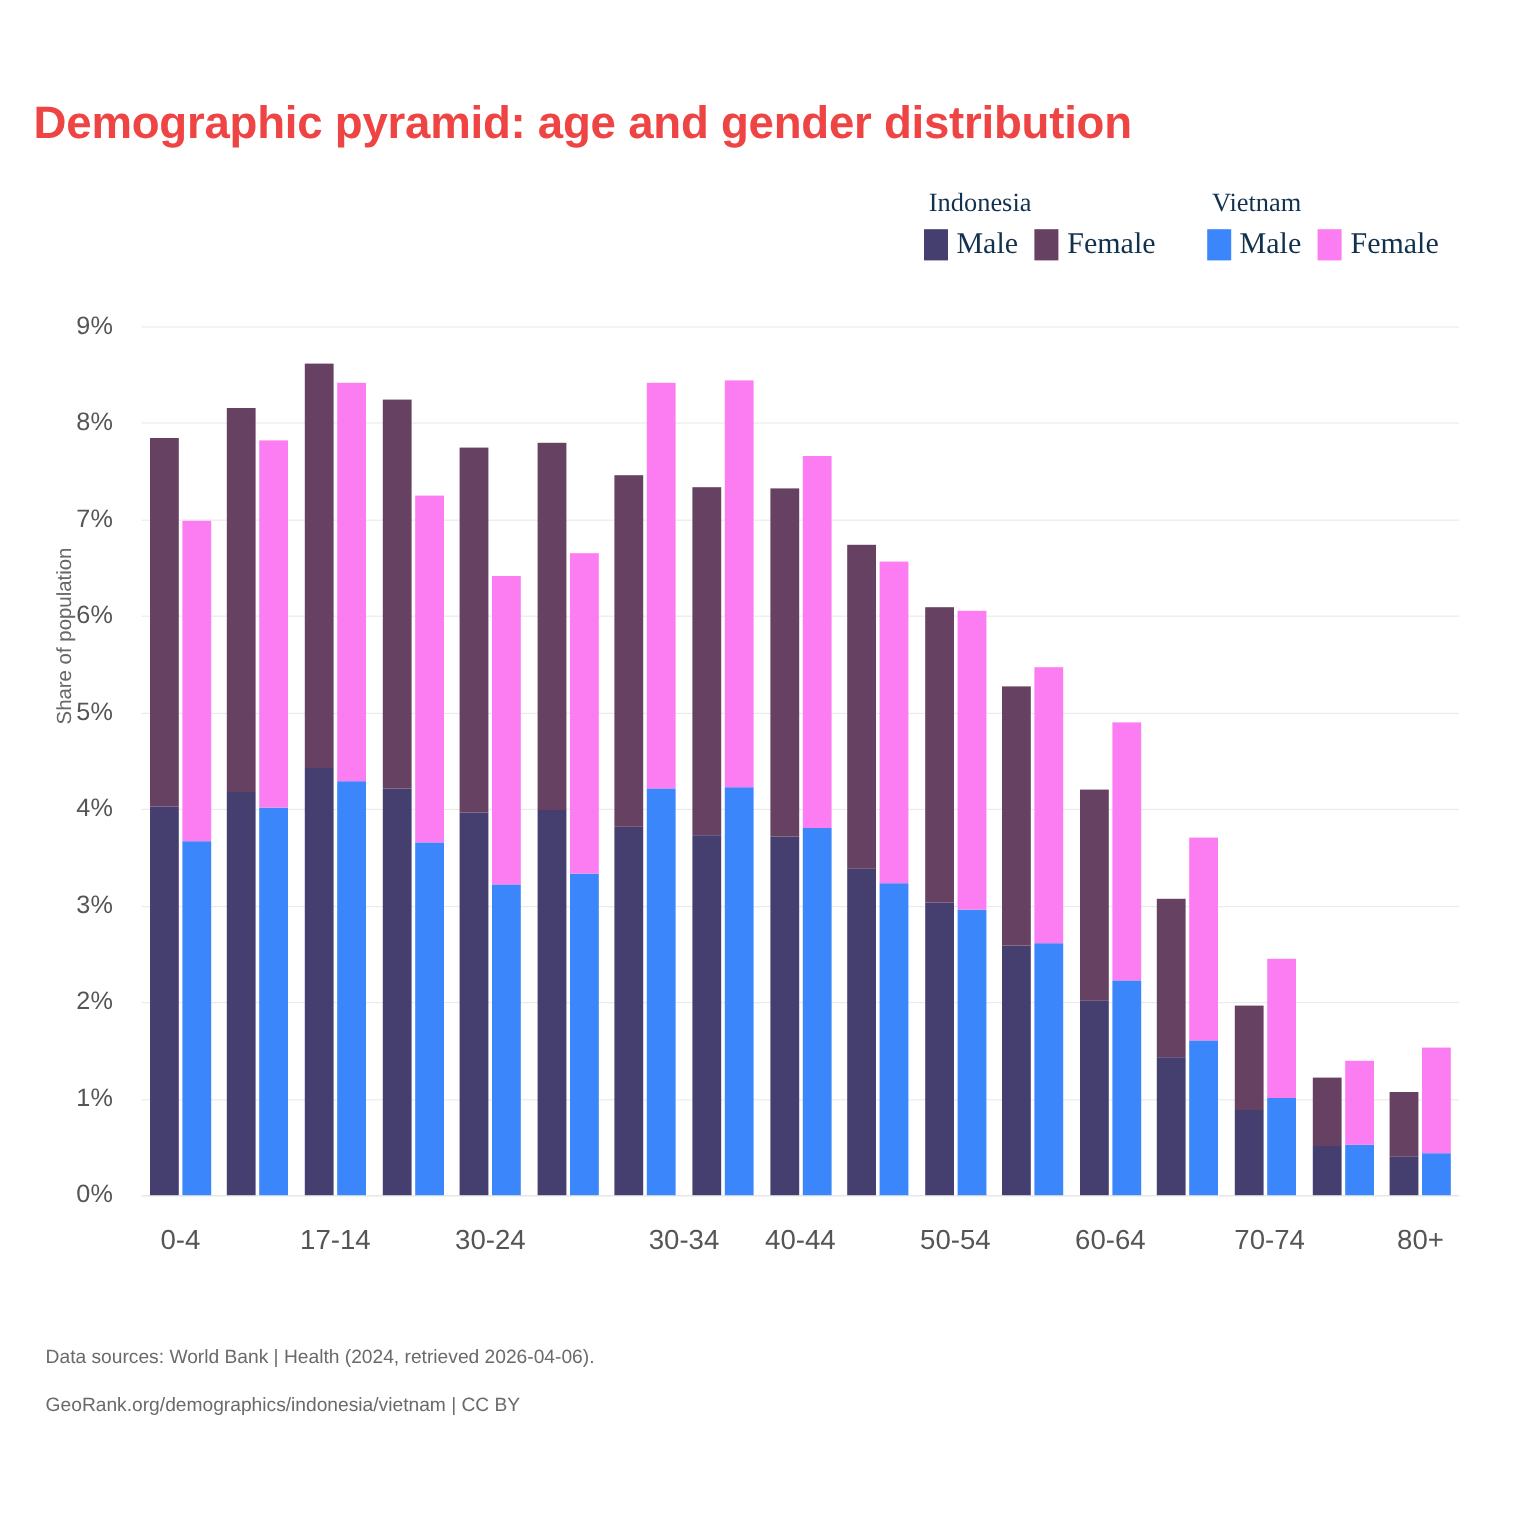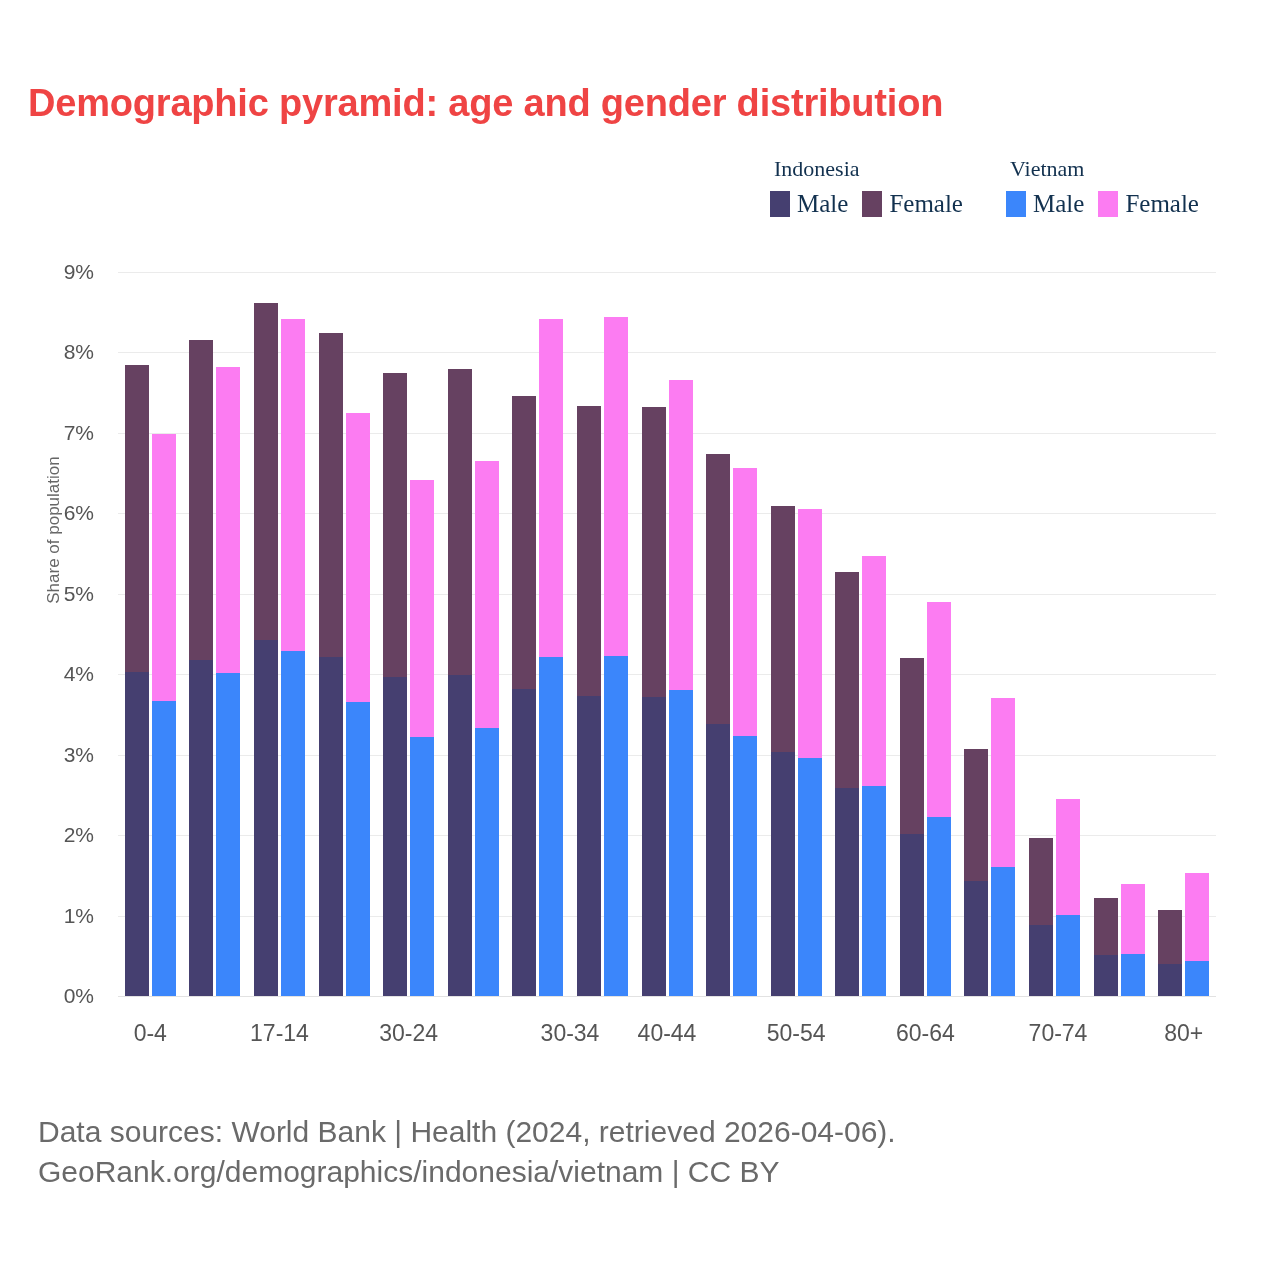--- a/index.html
+++ b/index.html
@@ -160,21 +160,21 @@
     white-space: nowrap;
   }
 
   
   .footer {
     position: absolute;
     left: 38px;
     top: 1112px;
   }
   .footer-line {
-    font-size: 30px;
+    font-size: 16px;
     color: #6a6a6a;
     line-height: 40px;
     white-space: nowrap;
   }
 </style>
 </head>
 <body>
 
 <div class="page">
 

